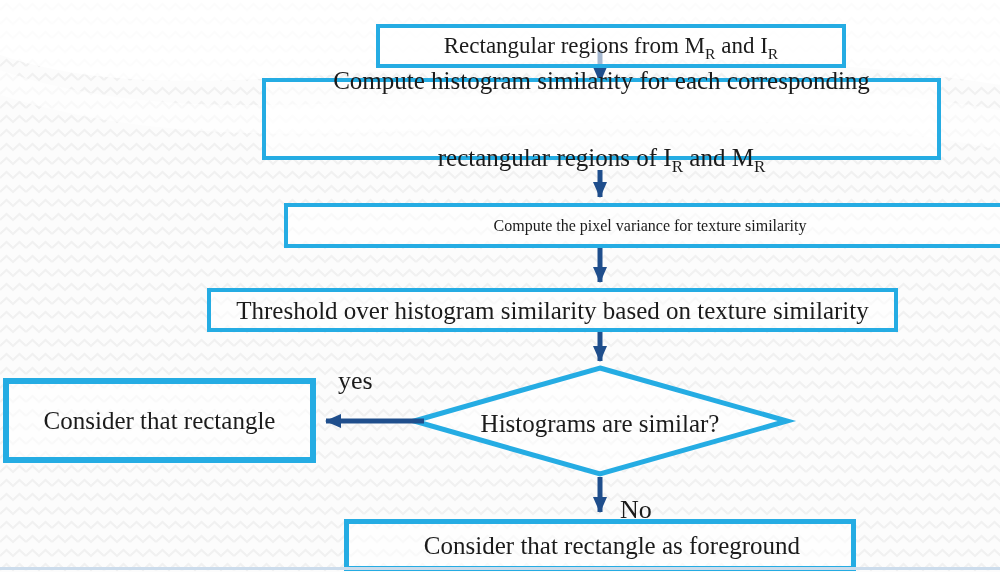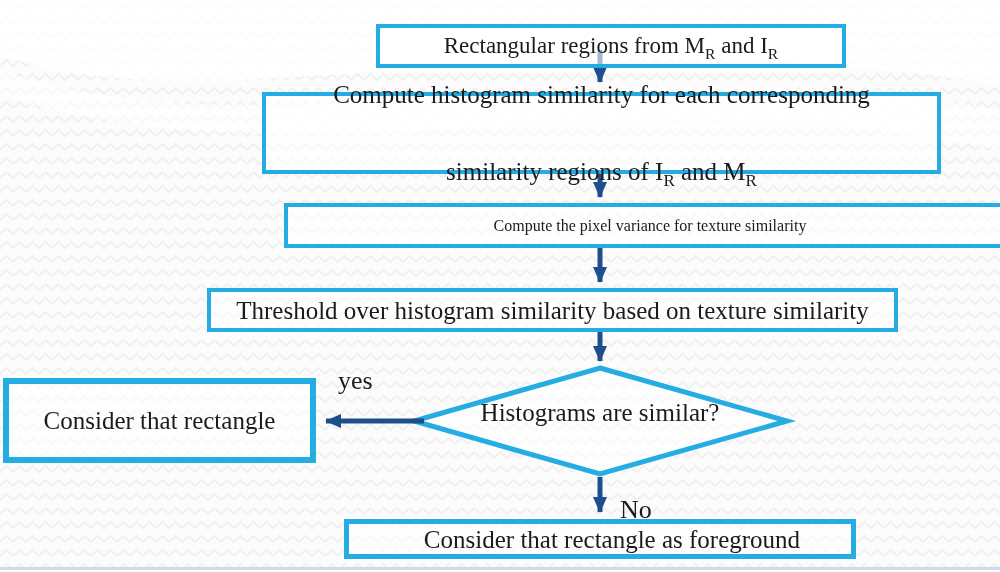--- a/index.html
+++ b/index.html
@@ -39,29 +39,29 @@
     border: 4px solid var(--node-border, #25ACE3);
     background: var(--node-fill, rgba(255,255,255,0.6));
     display: flex;
     flex-direction: column;
     align-items: center;
     justify-content: center;
     text-align: center;
     line-height: 1.32;
   }
   #node-start        { left: 376px; top: 24px;   width: 470px; height: 44px; font-size: 23px; }
-  #node-histogram    { left: 262px; top: 92px;  width: 679px; height: 82px; font-size: 25px; gap: 44px; }
+  #node-histogram    { left: 262px; top: 78px;  width: 679px; height: 82px; font-size: 25px; gap: 44px; }
   #node-variance     { left: 284px; top: 203px; width: 732px; height: 45px; font-size: 16px; }
   #node-threshold    { left: 207px; top: 288px; width: 691px; height: 44px; font-size: 25px; }
   #node-background   { left: 3px;   top: 378px; width: 313px; height: 85px; font-size: 25px; border-width: 6px; }
-  #node-foreground   { left: 344px; top: 519px; width: 512px; height: 40px; font-size: 25px; border-width: 5px; padding-left: 24px; }
+  #node-foreground   { left: 344px; top: 519px; width: 512px; height: 52px; font-size: 25px; border-width: 5px; padding-left: 24px; }
   .decision-label {
     position: absolute;
     z-index: 2;
-    left: 430px; top: 395px;
+    left: 430px; top: 406px;
     width: 340px; height: 36px;
     line-height: 36px;
     text-align: center;
     font-size: 25px;
   }
   .edge-label {
     position: absolute;
     z-index: 2;
     font-size: 26px;
   }
@@ -110,21 +110,21 @@
 
 <div class="node" id="node-start">
   <div>
     <span>Rectangular regions from M</span><sub>R</sub><span> and I</span><sub>R</sub>
   </div>
 </div>
 
 <div class="node" id="node-histogram">
   <div>Compute histogram similarity for each corresponding</div>
   <div>
-    <span>similarity regions of I</span><sub>R</sub><span> and M</span><sub>R</sub>
+    <span>rectangular regions of I</span><sub>R</sub><span> and M</span><sub>R</sub>
   </div>
 </div>
 
 <div class="node" id="node-variance">
   <div>Compute the pixel variance for texture similarity</div>
 </div>
 
 <div class="node" id="node-threshold">
   <div>Threshold over histogram similarity based on texture similarity</div>
 </div>

